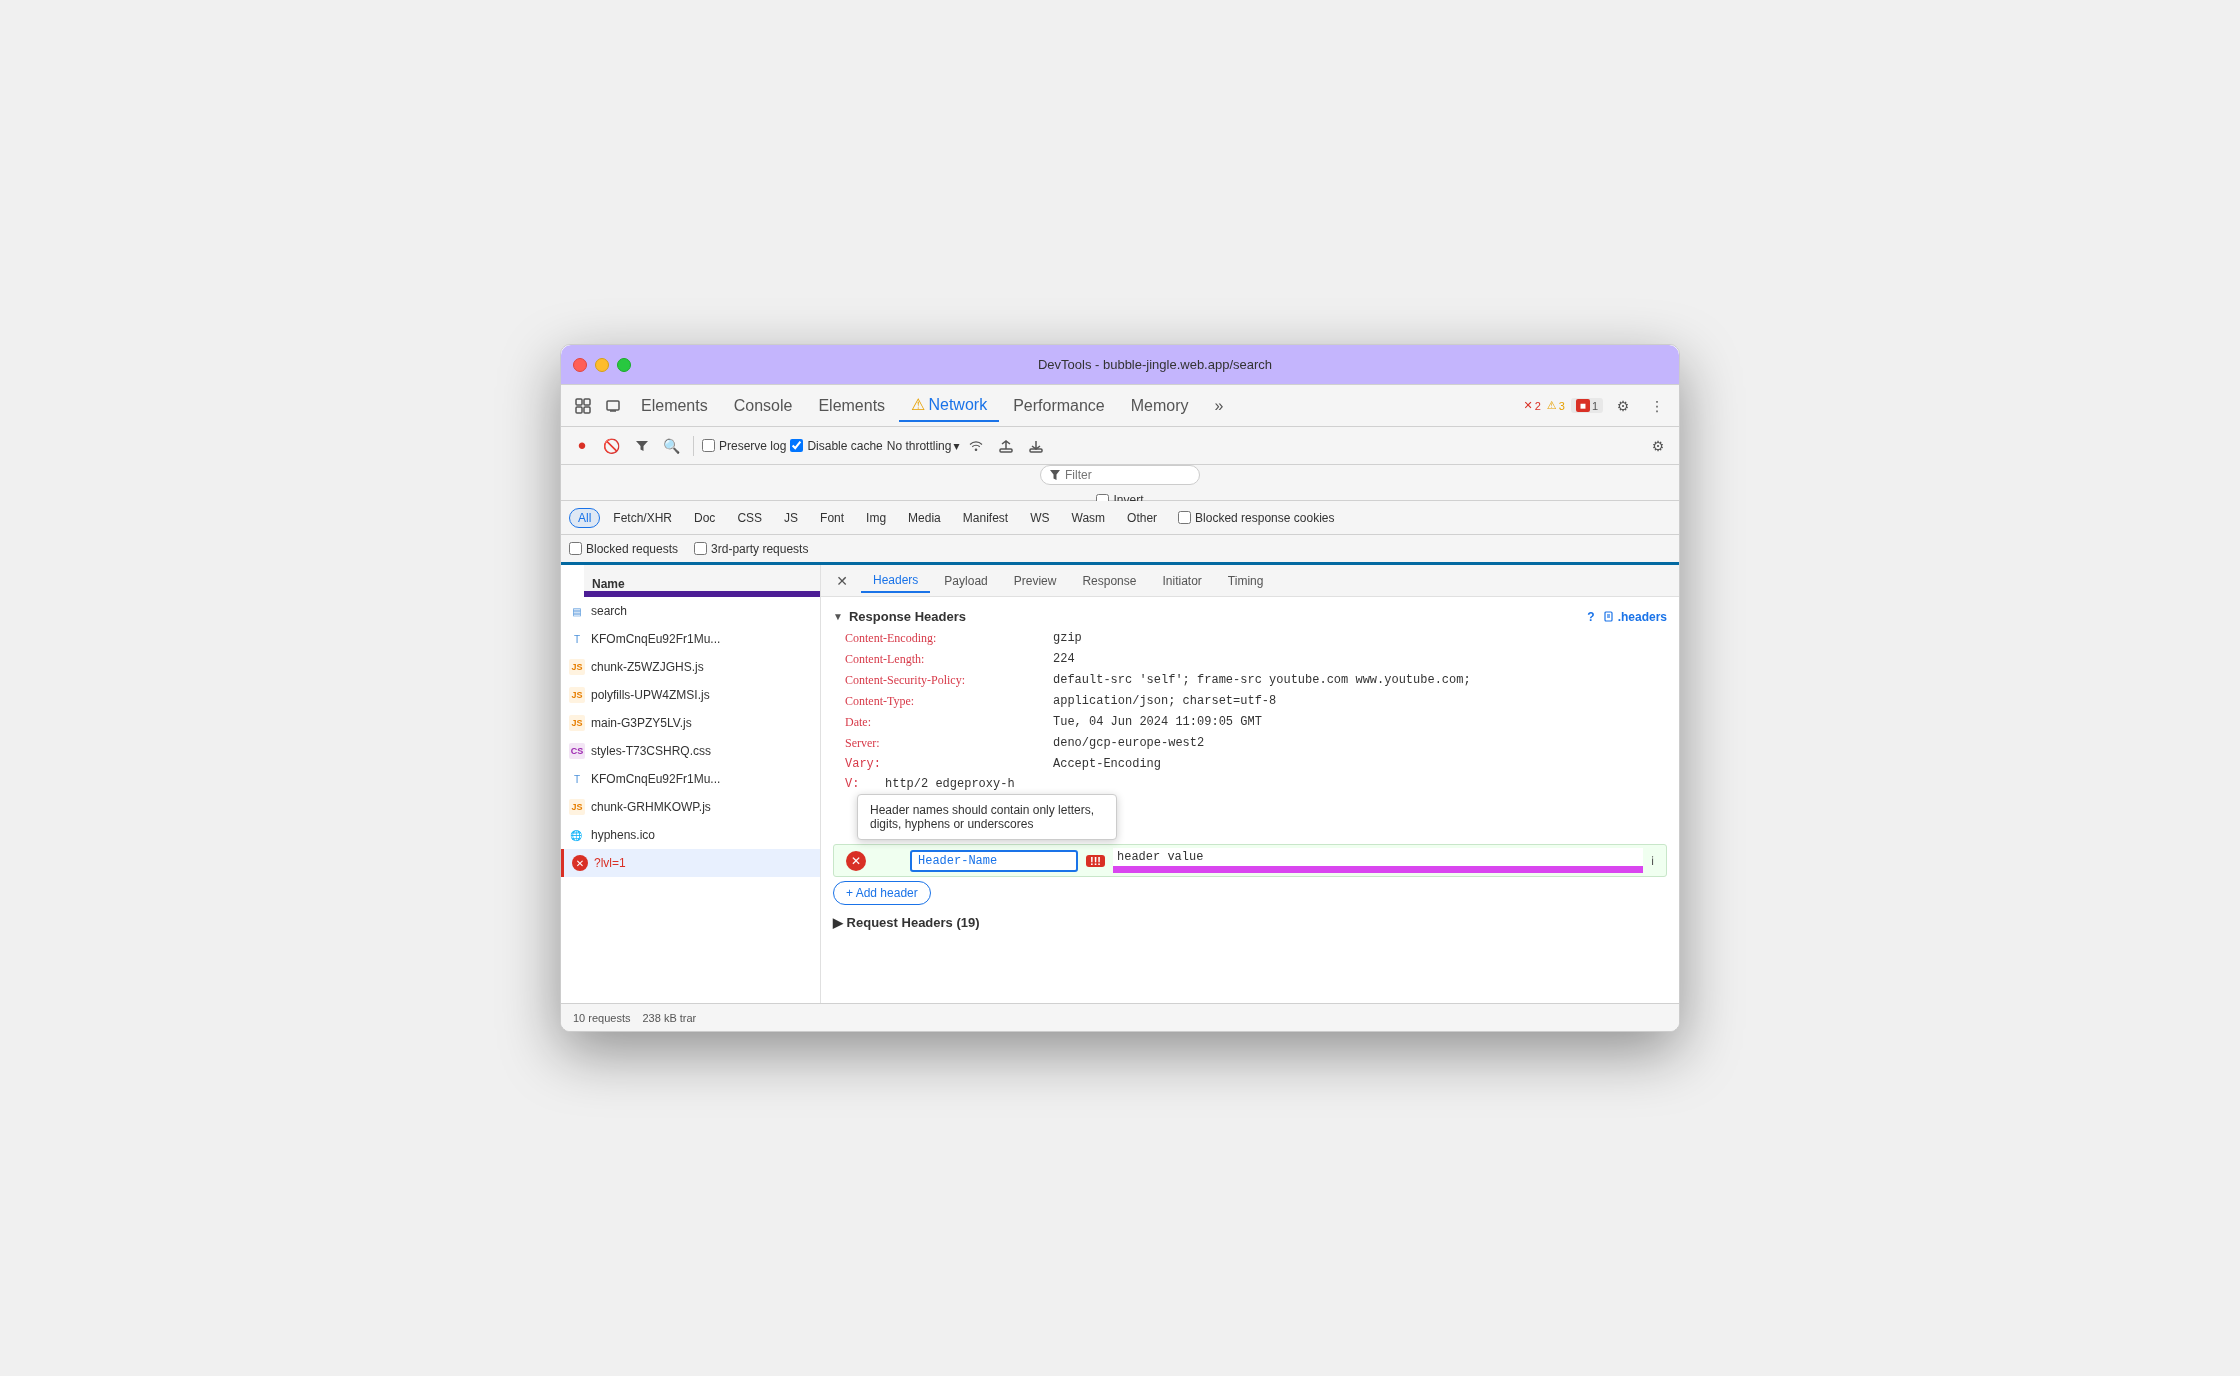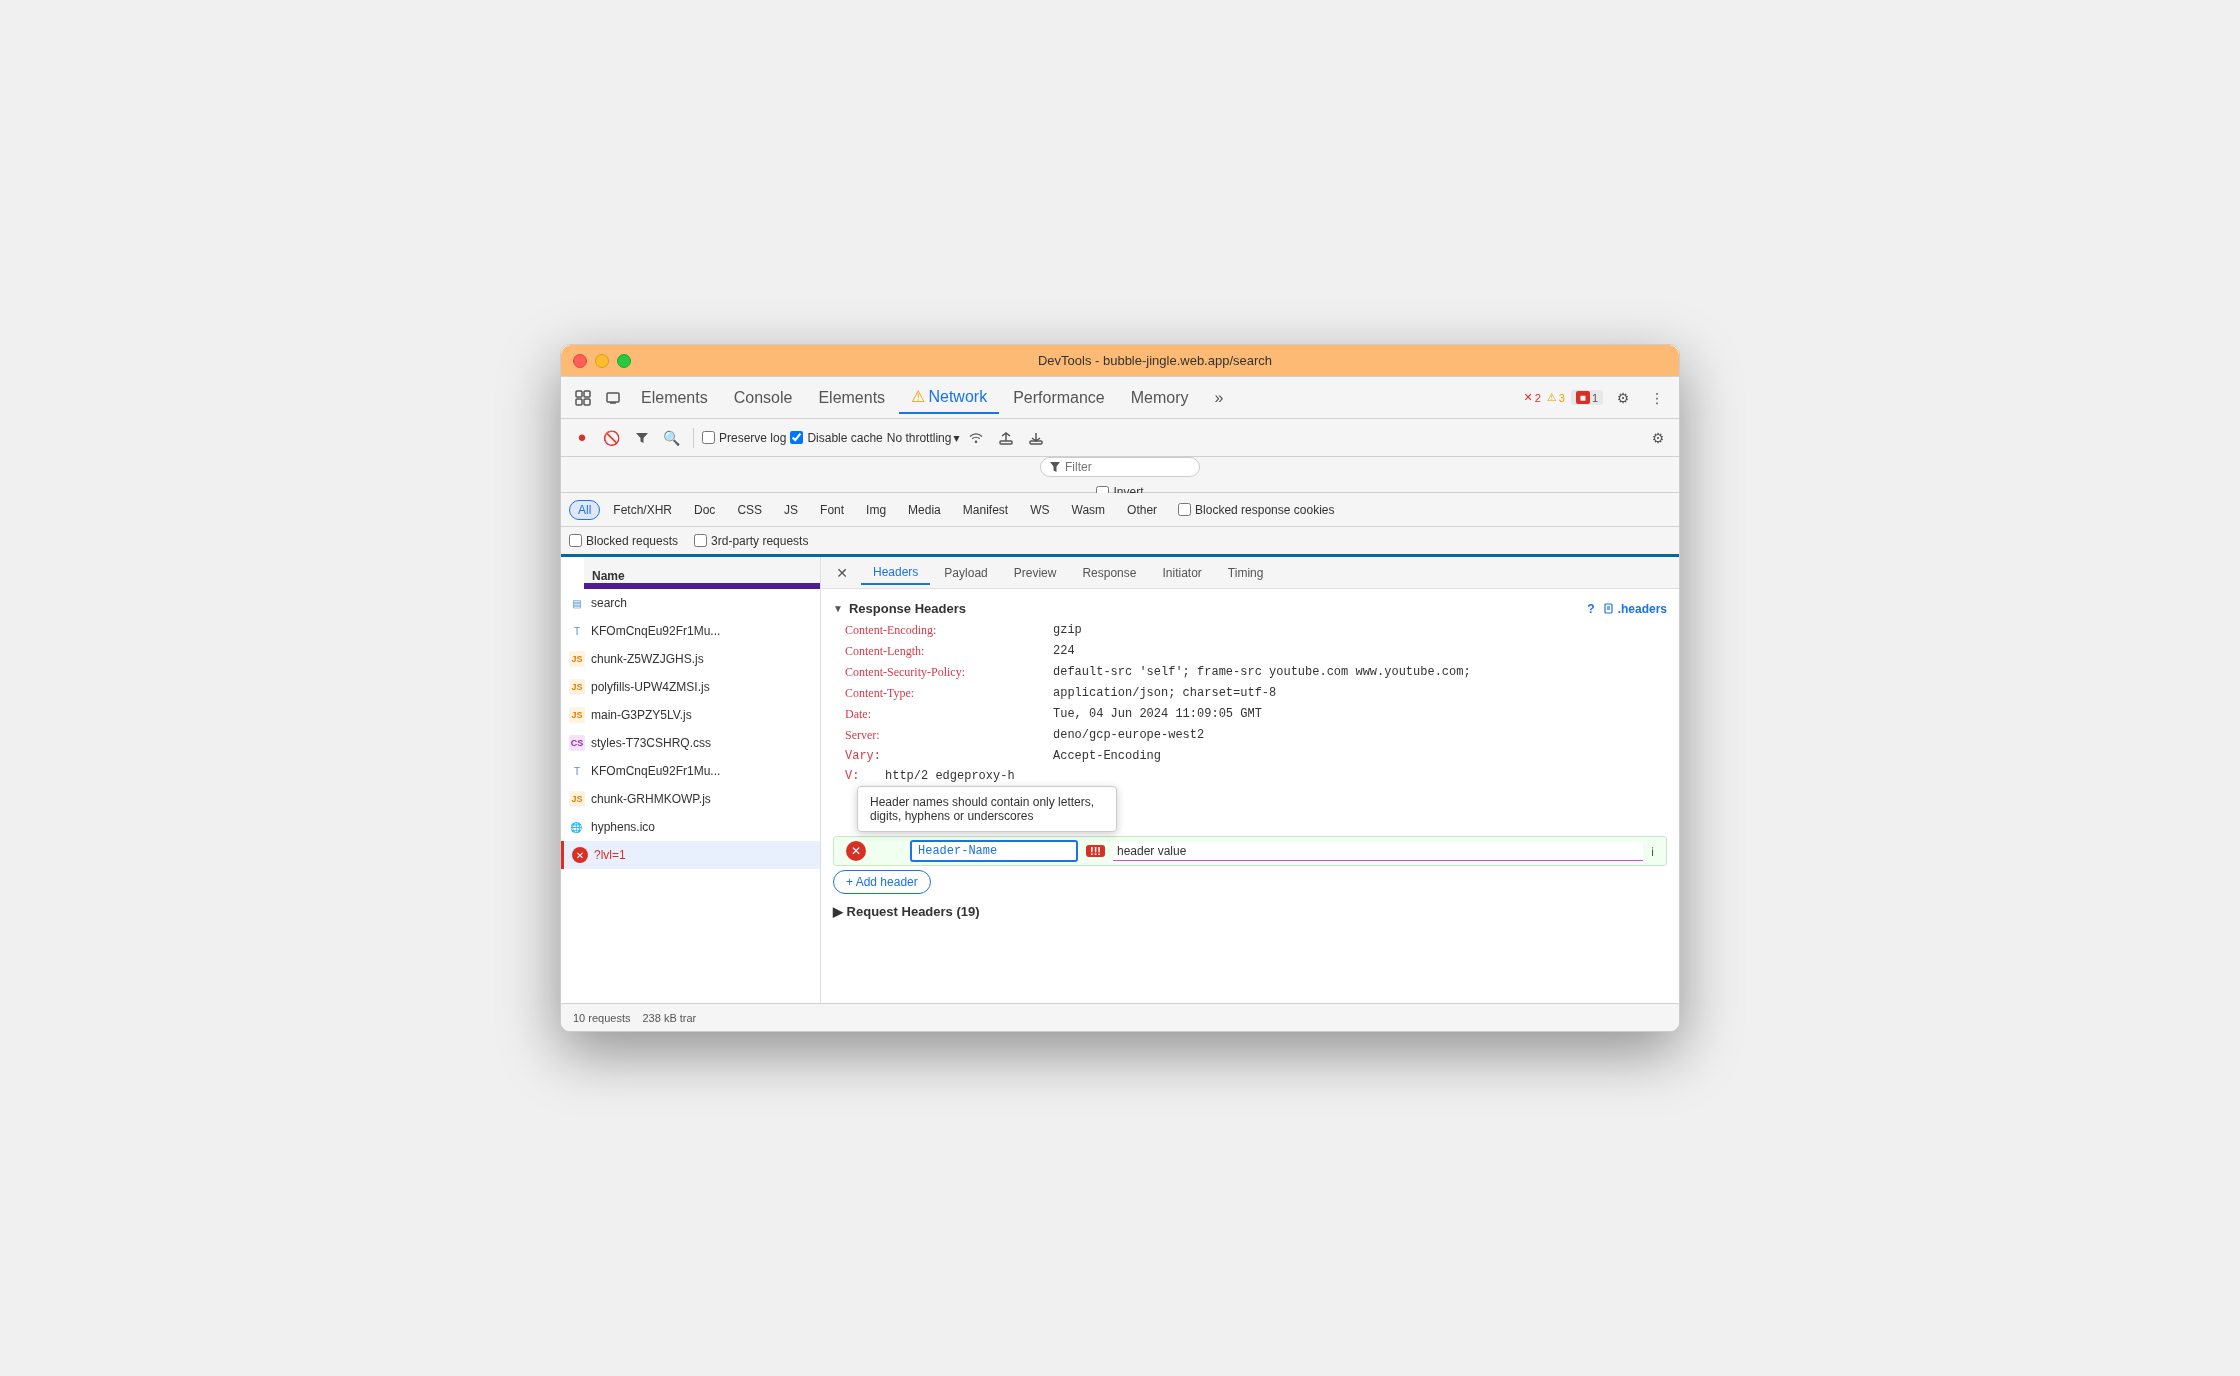--- a/index.html
+++ b/index.html
@@ -17,22 +17,22 @@
       background: #ffffff;
       border-radius: 10px;
       box-shadow: 0 20px 60px rgba(0,0,0,0.4);
       overflow: hidden;
       display: flex;
       flex-direction: column;
       border: 1px solid #ccc;
     }
     
     .title-bar {
-      background: #fdba74;
-      height: 32px;
+      background: #c4b5fd;
+      height: 40px;
       display: flex;
       align-items: center;
       padding: 0 12px;
       border-bottom: 1px solid #d0d0d0;
       border-radius: 10px 10px 0 0;
       flex-shrink: 0;
     }
     .traffic-lights {
       display: flex;
       gap: 8px;
@@ -397,24 +397,24 @@
     .invalid-indicator {
       background: #d93025;
       color: white;
       border-radius: 3px;
       padding: 0 4px;
       font-size: 11px;
       font-weight: bold;
     }
     .custom-header-value-input {
       border: none;
-      border-bottom: 1px solid #d946ef;
+      border-bottom: 7px solid #d946ef;
       padding: 2px 4px;
       font-size: 12px;
-      font-family: Liberation Sans, sans-serif;
+      font-family: Liberation Mono, monospace;
       color: #333;
       outline: none;
       flex: 1;
     }
     .info-icon-btn {
       color: #555;
       cursor: pointer;
       margin-left: auto;
     }
     

